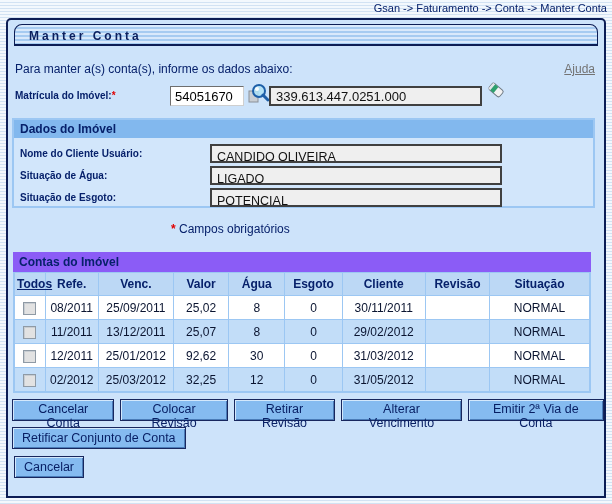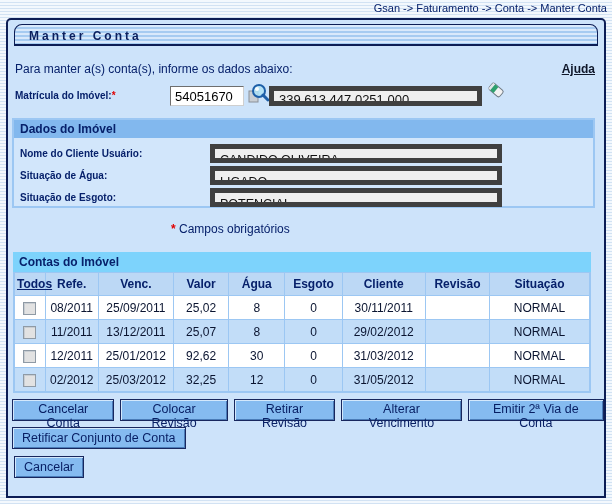--- a/index.html
+++ b/index.html
@@ -22,57 +22,57 @@
     position:absolute;left:6px;top:4px;right:6px;height:22px;
     box-sizing:border-box;border:1px solid #0c1d55;border-bottom-width:2px;
     border-radius:8px 8px 0 0;
     background:repeating-linear-gradient(180deg,#d9e9fb 0 2px,#a6cbf1 2px 4px);
     line-height:20px;
   }
   .titlebar span{
     font-size:12px;font-weight:bold;color:#0b1f5e;letter-spacing:3px;padding-left:14px;
   }
   .instruction{position:absolute;left:7px;top:42px;font-size:12px;color:#07216b;}
-  .ajuda{position:absolute;right:9px;top:42px;font-size:12px;font-weight:bold;
-    color:#0f172a;text-decoration:underline;cursor:pointer;}
+  .ajuda{position:absolute;right:9px;top:42px;font-size:12px;font-weight:normal;
+    color:#737373;text-decoration:underline;cursor:pointer;}
   
   .lbl{font-size:10px;font-weight:bold;color:#07216b;text-align:center;}
   .req{color:#e00000;font-weight:bold;}
   .matricula-label{position:absolute;left:7px;top:70px;}
   .matricula-input{
     position:absolute;left:162px;top:66px;width:74px;height:20px;
     box-sizing:border-box;border:1px solid;border-color:#6e6e6e #cfcfcf #cfcfcf #6e6e6e;
     background:#fff;font:13px "Liberation Sans",sans-serif;color:#000;padding:0 4px;
   }
   .icon-btn{position:absolute;width:22px;height:22px;cursor:pointer;background:none;border:none;padding:0;}
   .magnifier{left:239px;top:63px;}
   .eraser{left:477px;top:59px;}
   .readonly-field{
-    box-sizing:border-box;background:#efefef;border:5px solid #404040;
+    box-sizing:border-box;background:#efefef;border:2px solid #404040;
     font-size:13px;color:#111;padding:1px 5px;overflow:hidden;white-space:nowrap;
   }
   .inscricao{position:absolute;left:261px;top:66px;width:213px;height:20px;}
   
   .section{
     position:absolute;left:4px;top:98px;width:583px;height:90px;
     box-sizing:border-box;border:2px solid #9cc7f3;background:#d2e6fb;
   }
   .section-bar{
     height:18px;background:#82b8ee;line-height:18px;padding-left:6px;
     font-size:12px;font-weight:bold;color:#07216b;
   }
   .field-row{position:absolute;left:6px;height:20px;line-height:20px;}
   .field-row .lbl{position:absolute;left:0;top:0;white-space:nowrap;}
   .field-row .readonly-field{position:absolute;left:190px;top:0;width:292px;height:19px;font-size:12.5px;}
   
   .required-note{position:absolute;left:163px;top:202px;font-size:12px;color:#07216b;}
   
   .contas{position:absolute;left:5px;top:232px;width:578px;}
   .contas-bar{
-    height:20px;background:#7dd3fc;line-height:20px;padding-left:6px;
+    height:20px;background:#8b5cf6;line-height:20px;padding-left:6px;
     box-sizing:border-box;font-size:12px;font-weight:bold;color:#07216b;
   }
   table.grid{border-collapse:collapse;table-layout:fixed;width:578px;
     border:2px solid #9cc7f3;border-top:none;background:#fff;}
   table.grid th{
     background:#bcd8f5;color:#07216b;font-size:12px;font-weight:bold;
     height:22px;border:1px solid #9cc7f3;padding:0 2px;
   }
   table.grid td{
     height:23px;border:1px solid #9cc7f3;font-size:12px;color:#0a1430;

